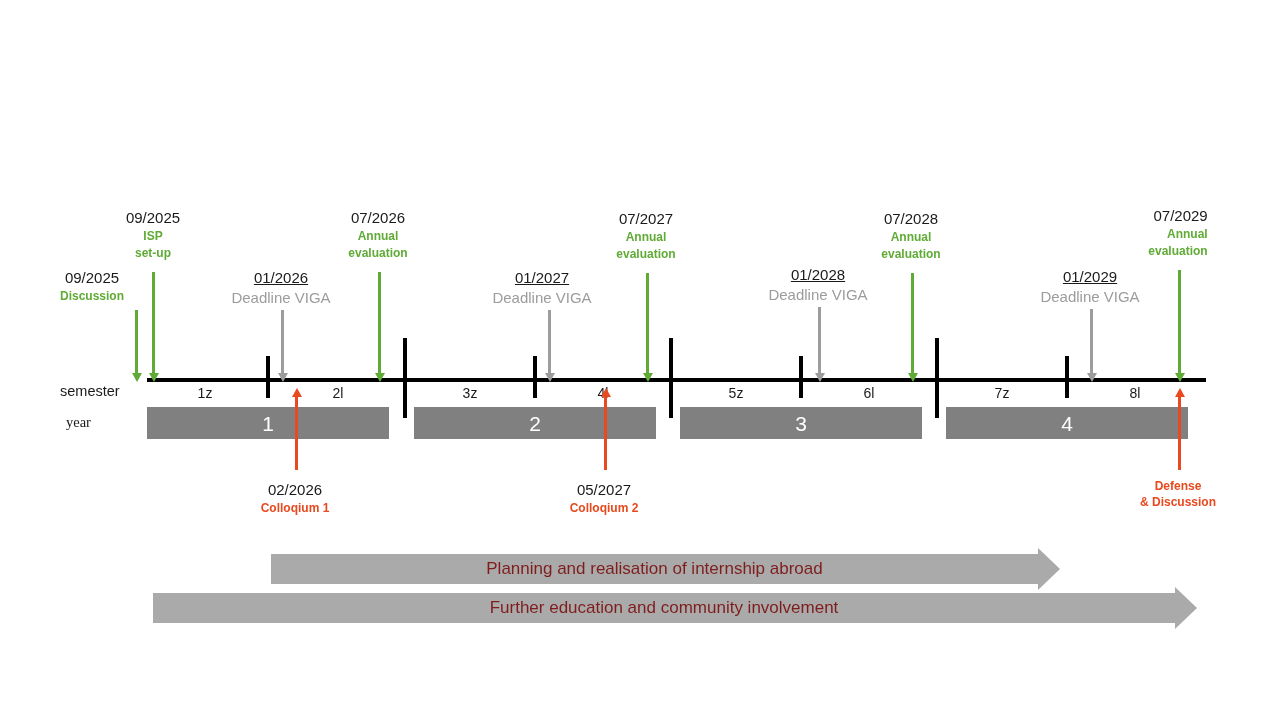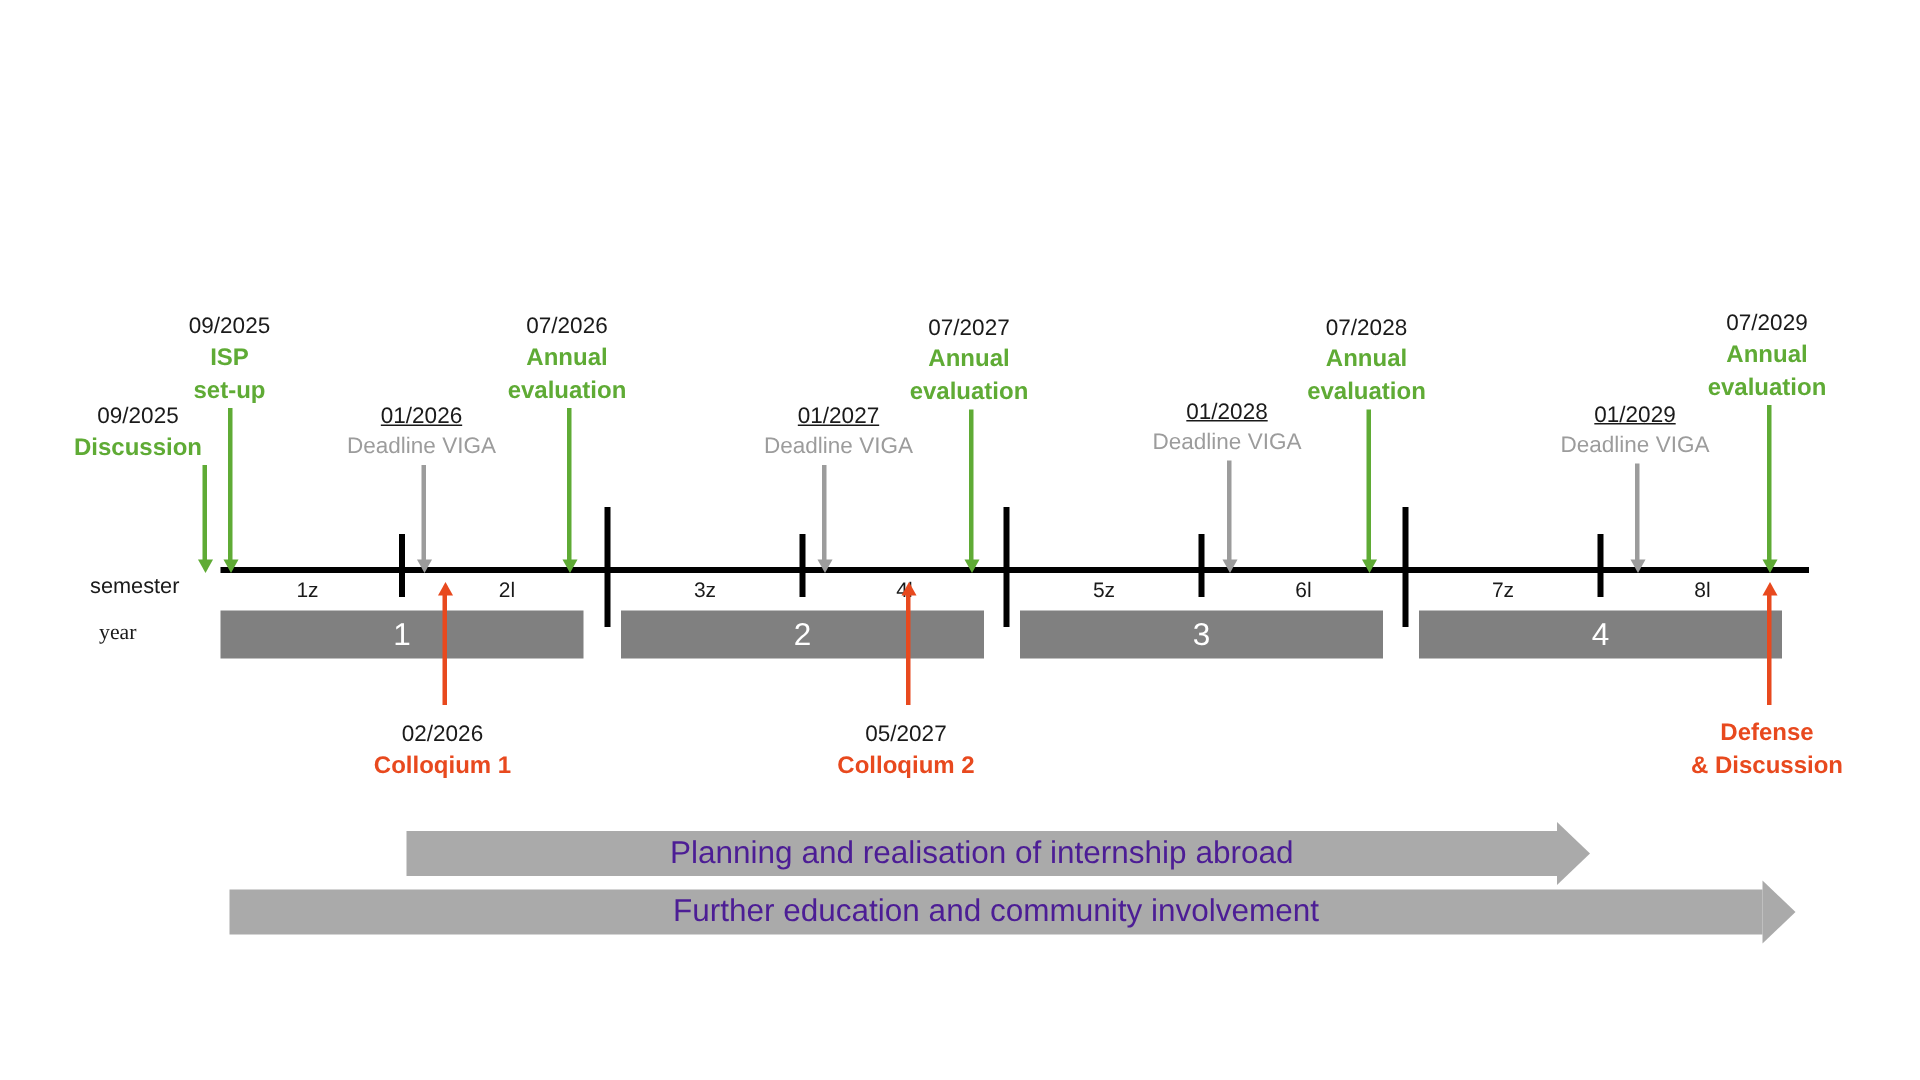--- a/index.html
+++ b/index.html
@@ -59,21 +59,21 @@
     line-height:1.36;
   }
   .callout .date{
     display:block;
     font-size:15px;
     color:#1a1a1a;
     font-weight:400;
   }
   .callout .title{
     display:block;
-    font-size:16px;
+    font-size:12px;
     font-weight:bold;
   }
   .callout.green .title{color:#5FAB35;}
   .callout.gray  .date {color:#1a1a1a;text-decoration:underline;}
   .callout.gray  .title{color:#9c9c9c;font-weight:400;font-size:15px;}
   .callout.red   .title{color:#E8491E;}
 
   
   .arrow{position:absolute;}
   .arrow .stem{position:absolute;left:0;top:0;width:3px;height:100%;}
@@ -96,22 +96,22 @@
     background:#aaaaaa;
     display:flex;align-items:center;justify-content:center;
   }
   .banner .tip{
     position:absolute;top:-6px;width:0;height:0;
     border-top:21px solid transparent;
     border-bottom:21px solid transparent;
     border-left:22px solid #aaaaaa;
   }
   .banner .label{
-    color:#4c1d95;
-    font-size:21px;
+    color:#7f1d1d;
+    font-size:17px;
     white-space:nowrap;
   }
 </style>
 </head>
 <body>
 
 <div id="stage">
 
   <div class="abs row-label" style="left:60px;top:383px;">semester</div>
   <div class="abs row-label" style="left:66px;top:414px;font-family:Liberation Serif, serif;">year</div>
@@ -172,21 +172,21 @@
       </div>
       <div class="callout green" style="left:378px;top:208px;transform:translateX(-50%);">
         <span class="date">07/2026</span>
         <span class="title">Annual</span>
         <span class="title">evaluation</span>
       </div>
       <div class="arrow down green" style="left:378px;top:272px;height:102px;">
         <div class="stem"></div>
         <div class="head"></div>
       </div>
-      <div class="callout gray" style="left:559px;top:268px;transform:translateX(-50%);text-align:center;">
+      <div class="callout gray" style="left:542px;top:268px;transform:translateX(-50%);text-align:center;">
         <span class="date">01/2027</span>
         <span class="title">Deadline VIGA</span>
       </div>
       <div class="arrow down gray" style="left:548px;top:310px;height:64px;">
         <div class="stem"></div>
         <div class="head"></div>
       </div>
       <div class="callout green" style="left:646px;top:209px;transform:translateX(-50%);">
         <span class="date">07/2027</span>
         <span class="title">Annual</span>
@@ -214,21 +214,21 @@
         <div class="head"></div>
       </div>
       <div class="callout gray" style="left:1090px;top:267px;transform:translateX(-50%);">
         <span class="date">01/2029</span>
         <span class="title">Deadline VIGA</span>
       </div>
       <div class="arrow down gray" style="left:1090px;top:309px;height:65px;">
         <div class="stem"></div>
         <div class="head"></div>
       </div>
-      <div class="callout green" style="left:1178px;top:206px;transform:translateX(-50%);">
+      <div class="callout green" style="left:1178px;top:206px;transform:translateX(-50%);text-align:right;">
         <span class="date">07/2029</span>
         <span class="title">Annual</span>
         <span class="title">evaluation</span>
       </div>
       <div class="arrow down green" style="left:1178px;top:270px;height:104px;">
         <div class="stem"></div>
         <div class="head"></div>
       </div>
       <div class="callout red" style="left:295px;top:480px;transform:translateX(-50%);">
         <span class="date">02/2026</span>

